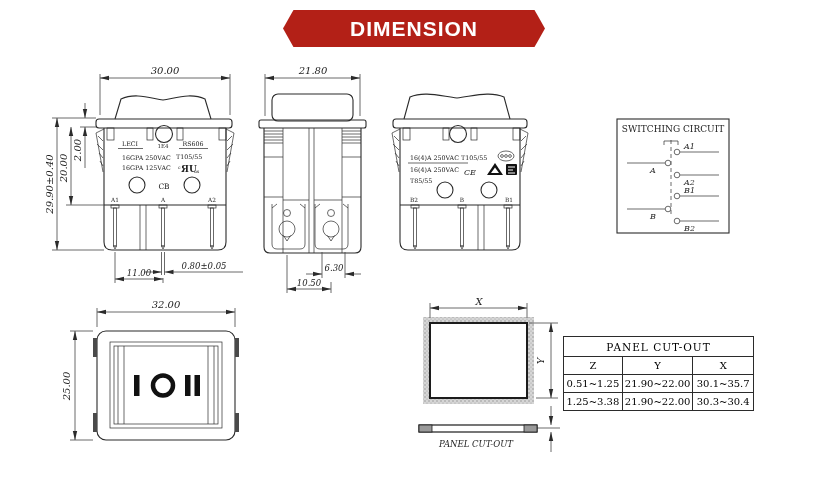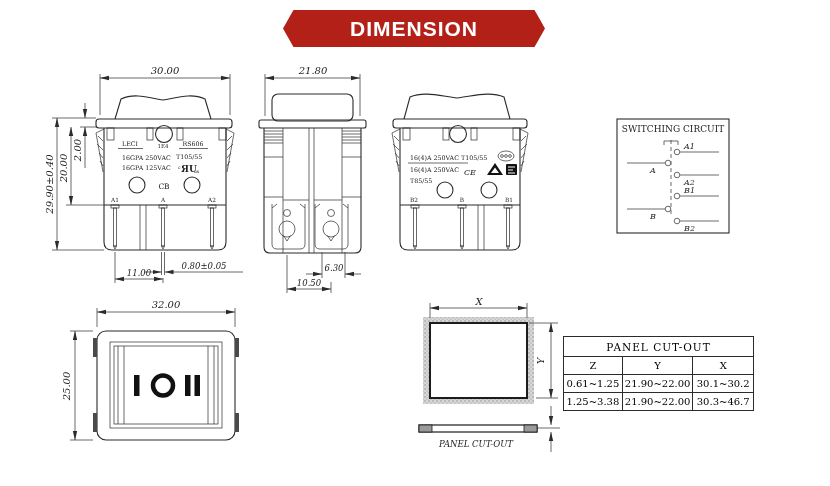--- a/index.html
+++ b/index.html
@@ -366,25 +366,25 @@
     <tbody>
       <tr>
           <td colspan="3" class="title">PANEL CUT-OUT</td>
         </tr>
       <tr>
         <th>Z</th>
         <th>Y</th>
         <th>X</th>
       </tr>
       <tr>
-        <td>0.61~1.25</td>
+        <td>0.51~1.25</td>
         <td>21.90~22.00</td>
-        <td>30.1~30.2</td>
+        <td>30.1~35.7</td>
       </tr>
       <tr>
         <td>1.25~3.38</td>
         <td>21.90~22.00</td>
-        <td>30.3~46.7</td>
+        <td>30.3~30.4</td>
       </tr>
     </tbody>
   </table>
 
 </div>
 
 </body></html>

